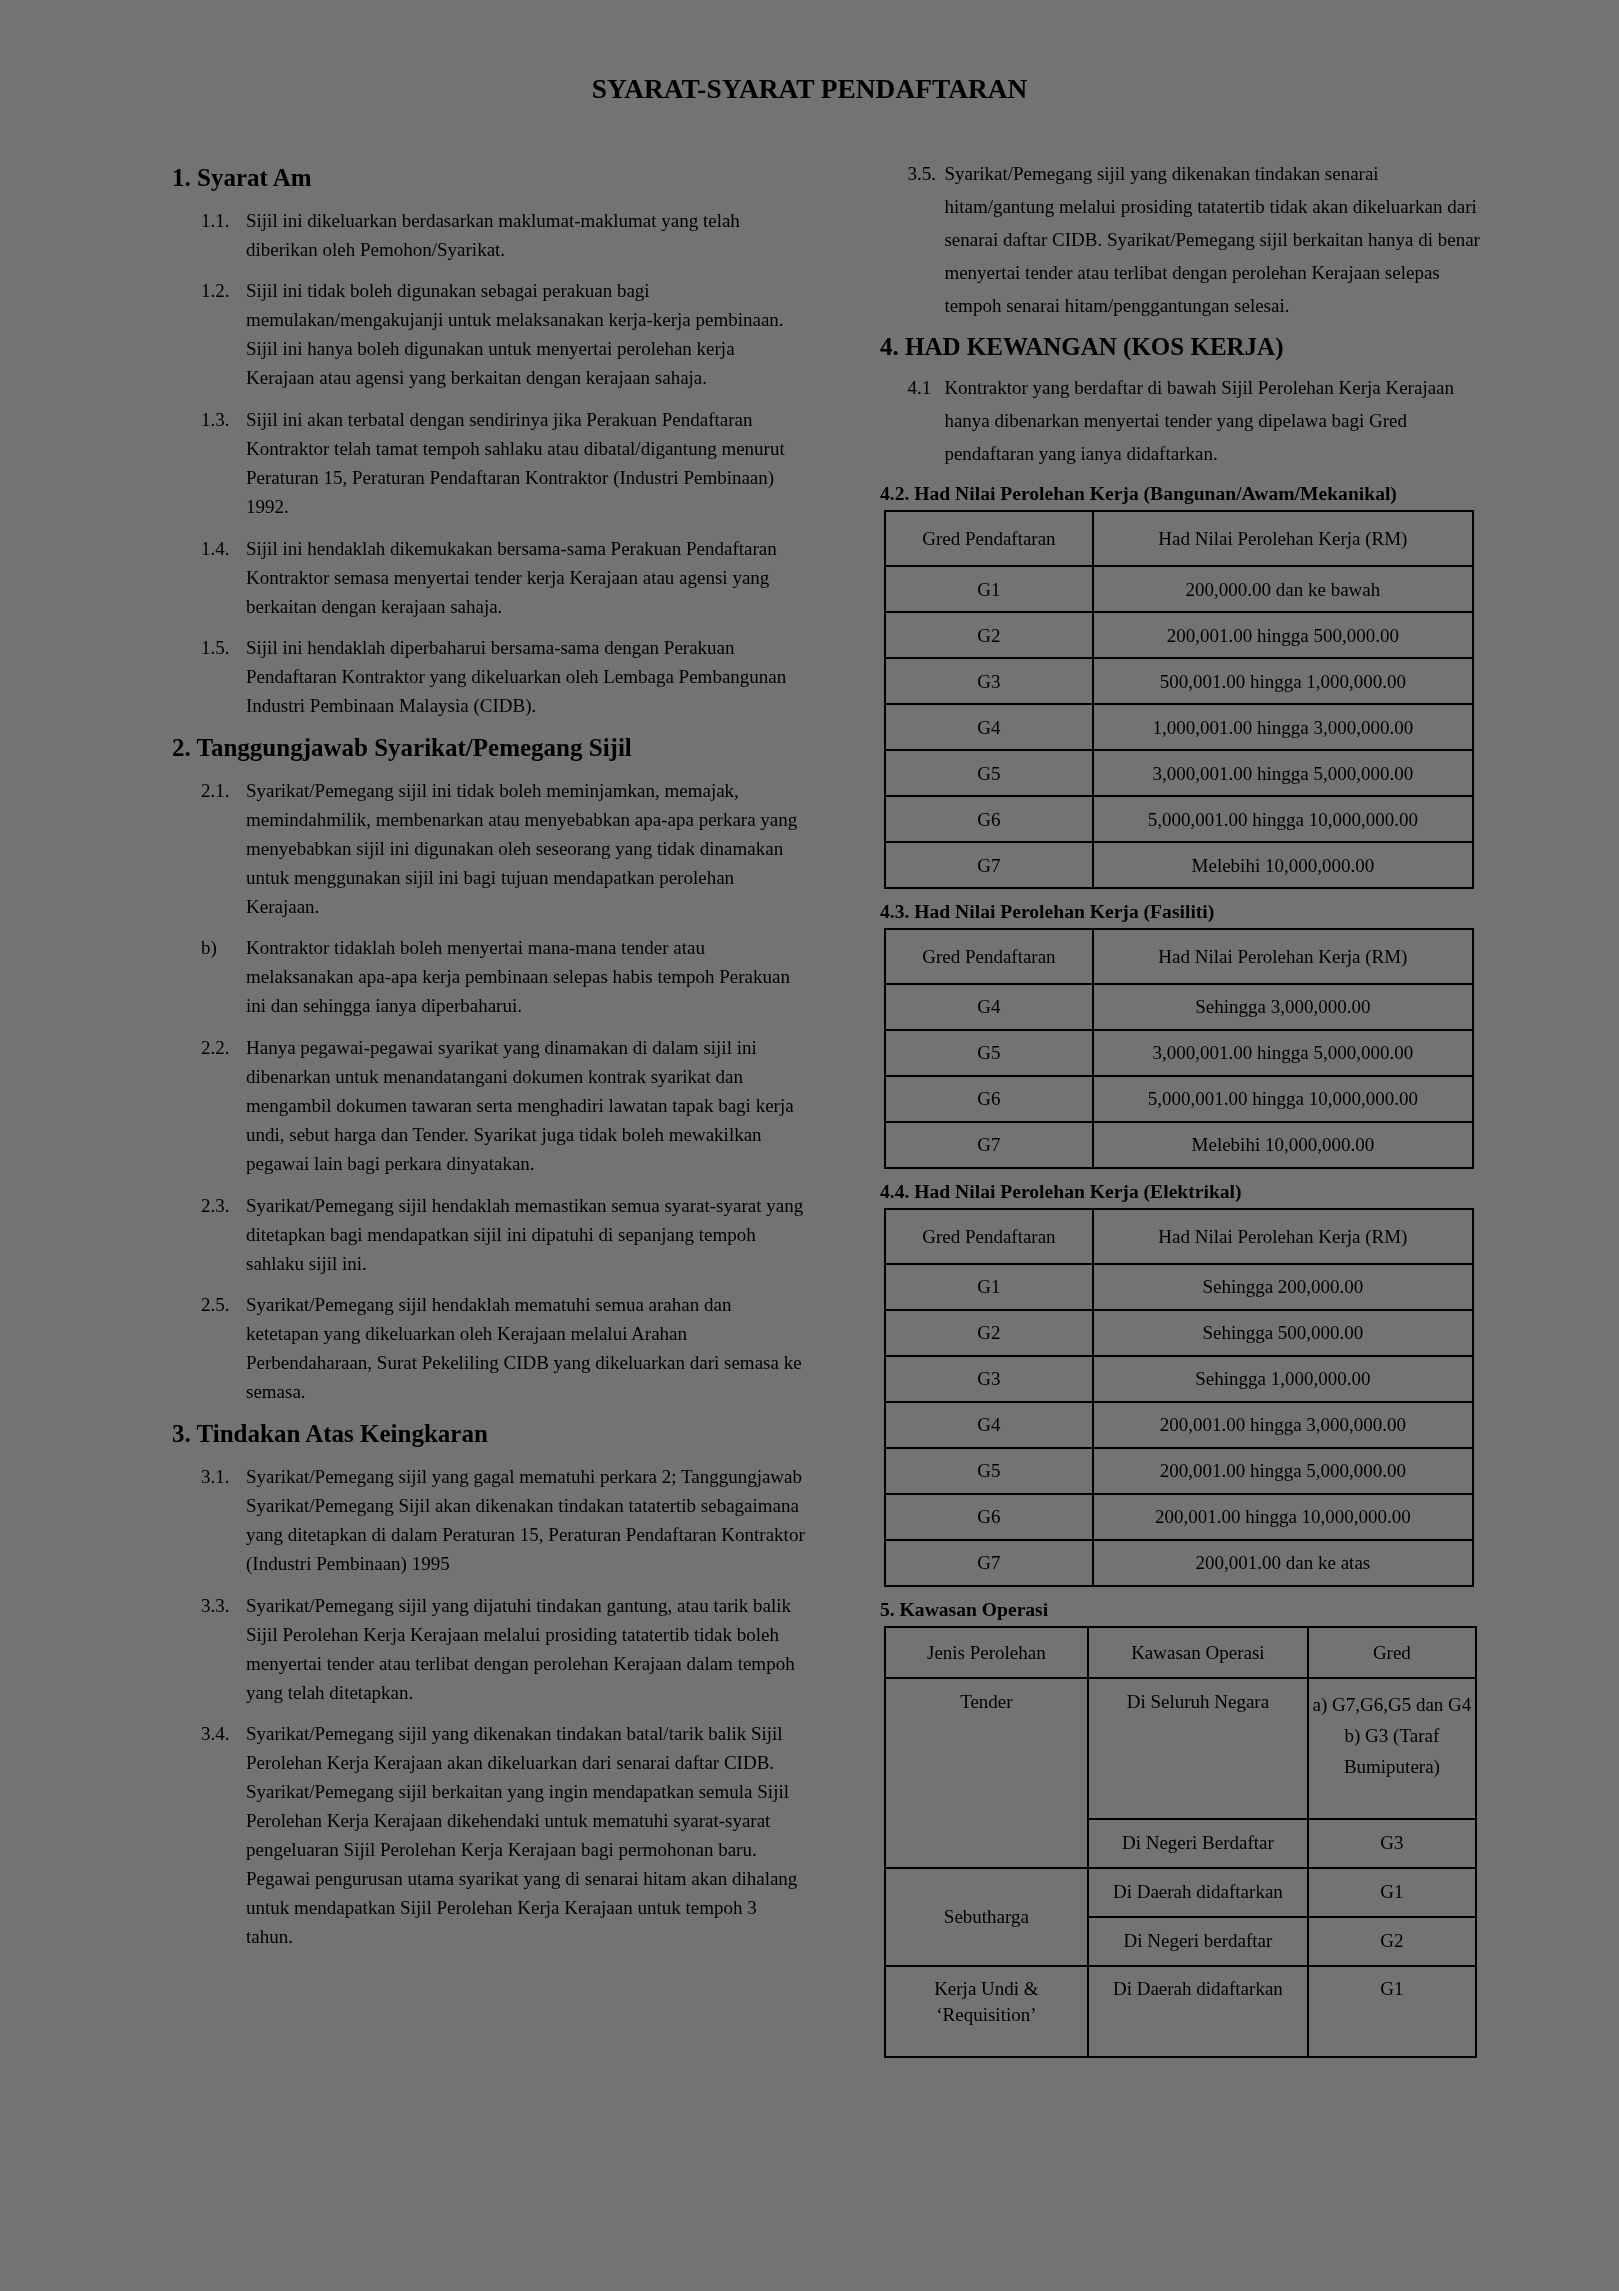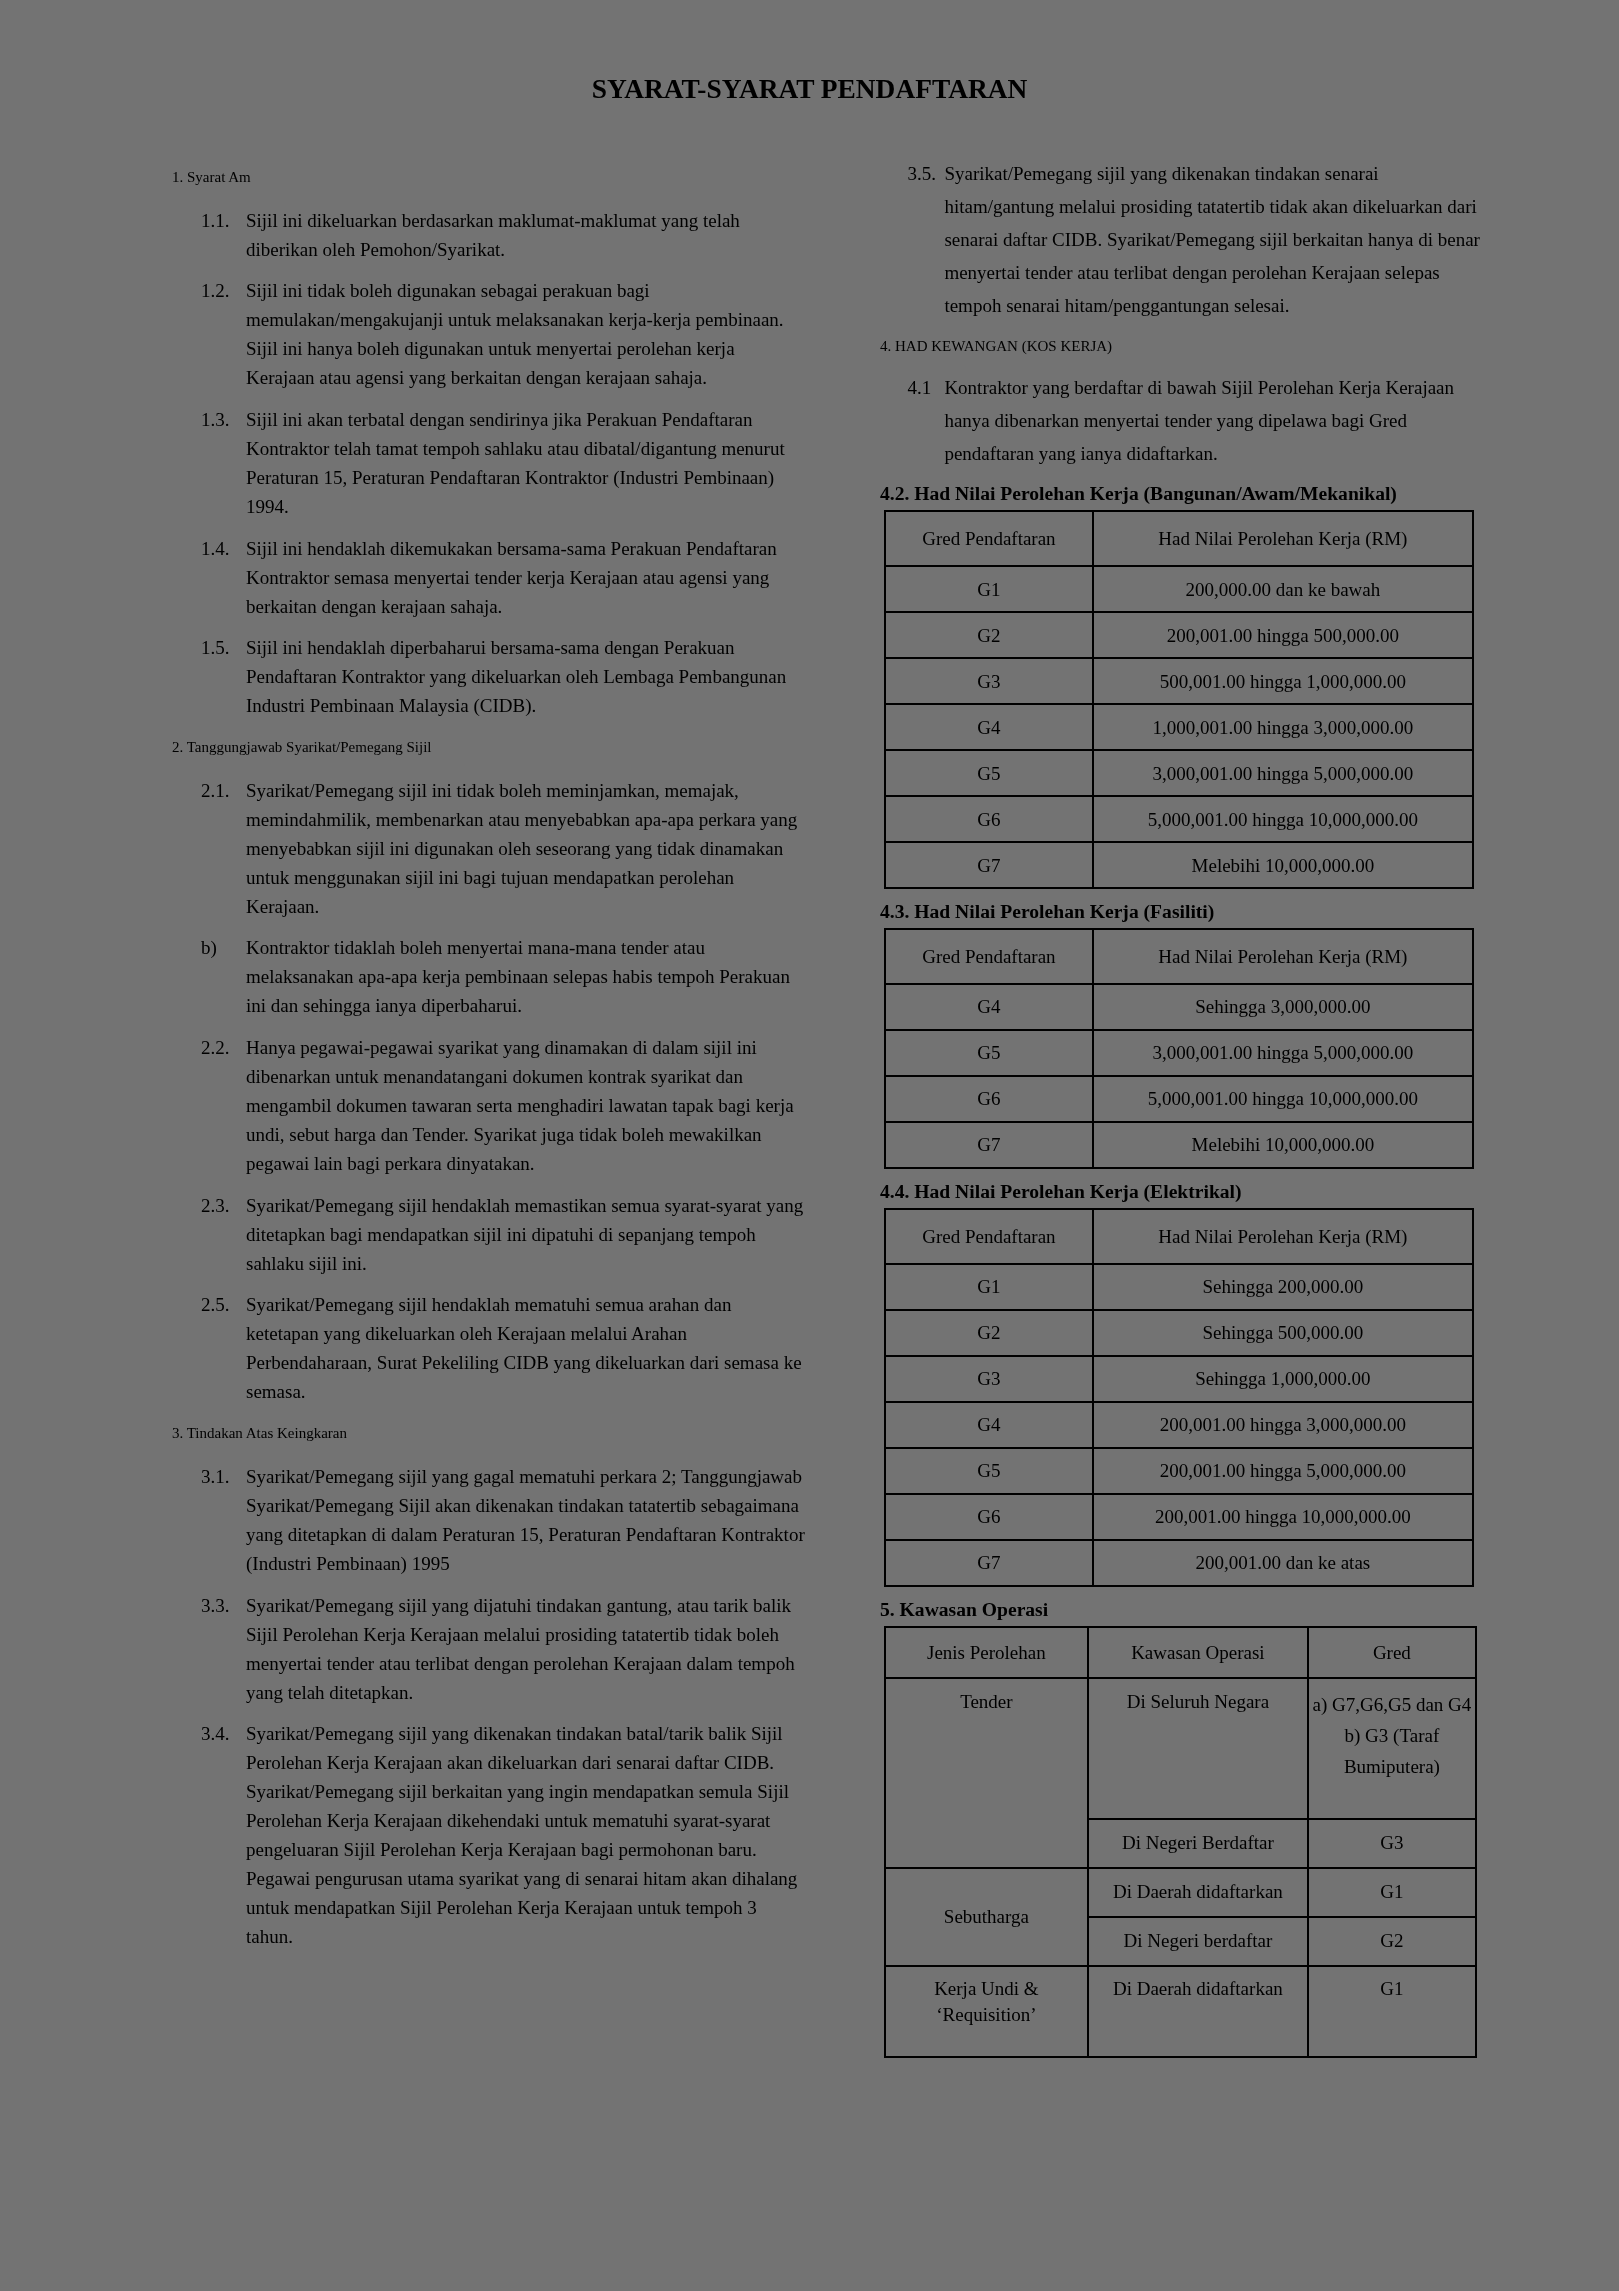--- a/index.html
+++ b/index.html
@@ -19,22 +19,22 @@
     text-align: center;
     font-size: 27.4px;
     font-weight: bold;
     margin: 0;
   }
   .col { position: absolute; top: 157px; }
   .col-left  { left: 172px; width: 635px; }
   .col-right { left: 880px; width: 604px; }
 
   .sec-heading {
-    font-size: 15px;
-    font-weight: normal;
+    font-size: 25px;
+    font-weight: bold;
     line-height: 29px;
     margin: 5.9px 0 13.7px 0;
   }
   .col-right .sec-heading { margin: 3.9px 0 9.8px 0; }
   .tbl-heading {
     font-size: 19.6px;
     font-weight: bold;
     line-height: 29px;
     margin: 7.8px 0 2px 0;
   }
@@ -96,21 +96,21 @@
       <div class="clause">
         <span class="num">1.1.</span>
         <span class="txt">Sijil ini dikeluarkan berdasarkan maklumat-maklumat yang telah diberikan oleh Pemohon/Syarikat.</span>
       </div>
       <div class="clause">
         <span class="num">1.2.</span>
         <span class="txt">Sijil ini tidak boleh digunakan sebagai perakuan bagi memulakan/mengakujanji untuk melaksanakan kerja-kerja pembinaan. Sijil ini hanya boleh digunakan untuk menyertai perolehan kerja Kerajaan atau agensi yang berkaitan dengan kerajaan sahaja.</span>
       </div>
       <div class="clause">
         <span class="num">1.3.</span>
-        <span class="txt">Sijil ini akan terbatal dengan sendirinya jika Perakuan Pendaftaran Kontraktor telah tamat tempoh sahlaku atau dibatal/digantung menurut Peraturan 15, Peraturan Pendaftaran Kontraktor (Industri Pembinaan) 1994.</span>
+        <span class="txt">Sijil ini akan terbatal dengan sendirinya jika Perakuan Pendaftaran Kontraktor telah tamat tempoh sahlaku atau dibatal/digantung menurut Peraturan 15, Peraturan Pendaftaran Kontraktor (Industri Pembinaan) 1992.</span>
       </div>
       <div class="clause">
         <span class="num">1.4.</span>
         <span class="txt">Sijil ini hendaklah dikemukakan bersama-sama Perakuan Pendaftaran Kontraktor semasa menyertai tender kerja Kerajaan atau agensi yang berkaitan dengan kerajaan sahaja.</span>
       </div>
       <div class="clause">
         <span class="num">1.5.</span>
         <span class="txt">Sijil ini hendaklah diperbaharui bersama-sama dengan Perakuan Pendaftaran Kontraktor yang dikeluarkan oleh Lembaga Pembangunan Industri Pembinaan Malaysia (CIDB).</span>
       </div>
     </div>

